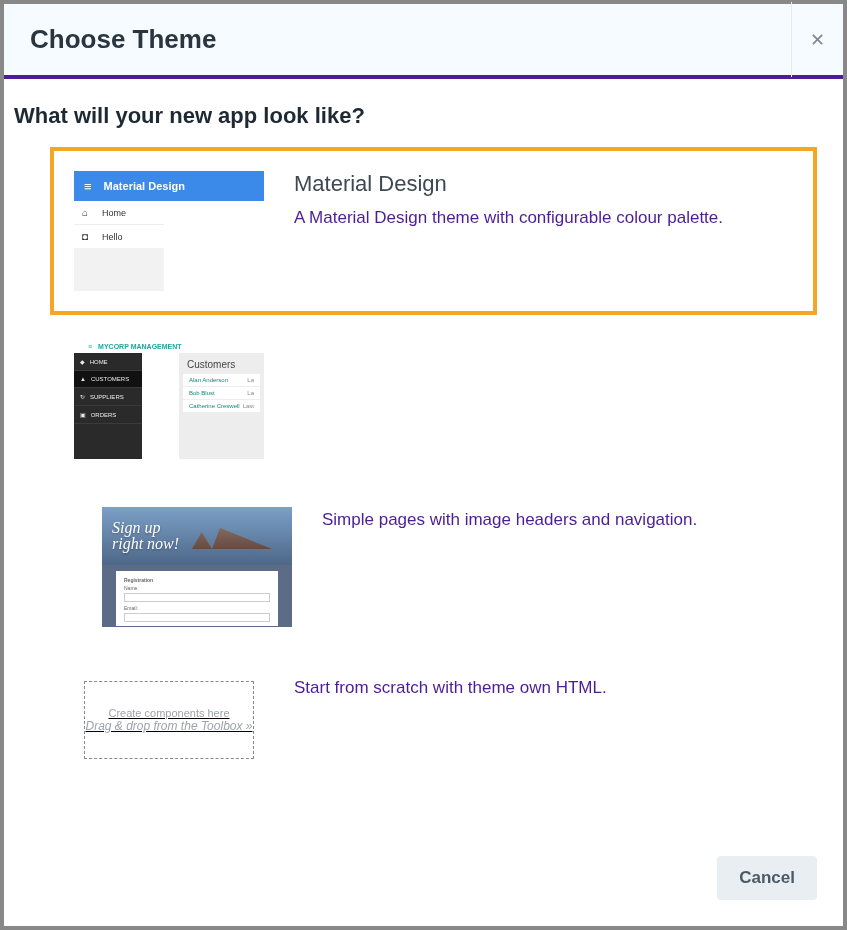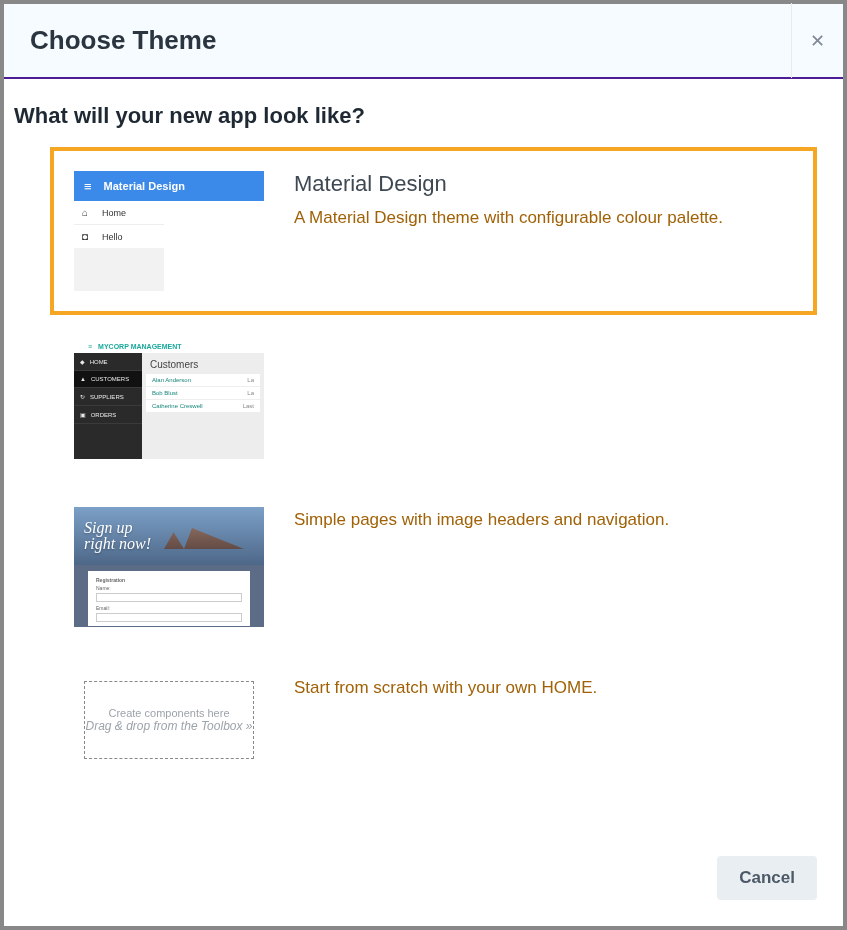--- a/index.html
+++ b/index.html
@@ -18,21 +18,21 @@
       bottom: 4px;
       background: #fff;
       display: flex;
       flex-direction: column;
     }
     .modal-header {
       display: flex;
       align-items: center;
       justify-content: space-between;
       background: #f5fbff;
-      border-bottom: 2px solid #4c1d95;
+      border-bottom: 4px solid #4c1d95;
       height: 75px;
       padding: 0 26px;
     }
     .modal-title {
       font-size: 26px;
       font-weight: 700;
       color: #2b3540;
     }
     .close-btn {
       width: 52px;
@@ -88,21 +88,21 @@
       flex: 1;
     }
     .theme-title {
       font-size: 22px;
       font-weight: 500;
       color: #3d4852;
       margin-bottom: 8px;
     }
     .theme-desc {
       font-size: 17px;
-      color: #a16207;
+      color: #4c1d95;
       line-height: 1.55;
     }
 
     
     .md-topbar {
       background: #3b89e8;
       height: 30px;
       display: flex;
       align-items: center;
       padding: 0 10px;
@@ -149,21 +149,21 @@
       height: 14px;
       display: flex;
       align-items: center;
       padding-left: 14px;
       gap: 6px;
       font-size: 7px;
       font-weight: 700;
       color: #1aa99c;
       background: #fff;
     }
-    .cl-body { display: flex; height: calc(100% - 14px); }
+    .cl-body { display: flex; height: calc(100% - 14px); gap: 37px; }
     .cl-sidebar {
       width: 68px;
       background: #2a2a2a;
       display: flex;
       flex-direction: column;
     }
     .cl-side-item {
       color: #eaeaea;
       font-size: 6px;
       padding: 5px 6px;
@@ -187,21 +187,21 @@
       display: flex;
       justify-content: space-between;
       font-size: 6px;
       color: #17867b;
       padding: 3px 6px;
       border-bottom: 1px solid #eee;
     }
     .cl-row span:last-child { color: #888; }
 
     
-    .hsf-thumb { background: #5c6c86; padding: 0; }
+    .hsf-thumb { background: #5c6c86; padding: 0; margin-left: 28px; }
     .hsf-hero {
       height: 58px;
       background: linear-gradient(180deg, #7ca0c7 0%, #4d6788 100%);
       position: relative;
       display: flex;
       align-items: center;
       padding-left: 10px;
     }
     .hsf-hero::before {
       content: '';
@@ -234,20 +234,21 @@
       height: 9px;
       margin-bottom: 3px;
     }
 
     
     .ch-thumb {
       display: flex;
       align-items: center;
       justify-content: center;
       height: 90px;
+      text-decoration: underline;
     }
     .ch-box {
       border: 1.5px dashed #888;
       width: 170px;
       height: 78px;
       display: flex;
       flex-direction: column;
       align-items: center;
       justify-content: center;
       text-align: center;
@@ -376,21 +377,21 @@
       </div>
 
       <div class="theme-card">
         <div class="thumb ch-thumb">
           <div class="ch-box">
             <div class="ch-line1">Create components here</div>
             <div class="ch-line2">Drag &amp; drop from the Toolbox »</div>
           </div>
         </div>
         <div class="theme-text">
-          <div class="theme-desc">Start from scratch with your own HOME.</div>
+          <div class="theme-desc">Start from scratch with theme own HTML.</div>
         </div>
       </div>
 
     </div>
   </div>
 
   <div class="modal-footer">
     <button class="cancel-btn">Cancel</button>
   </div>
 

